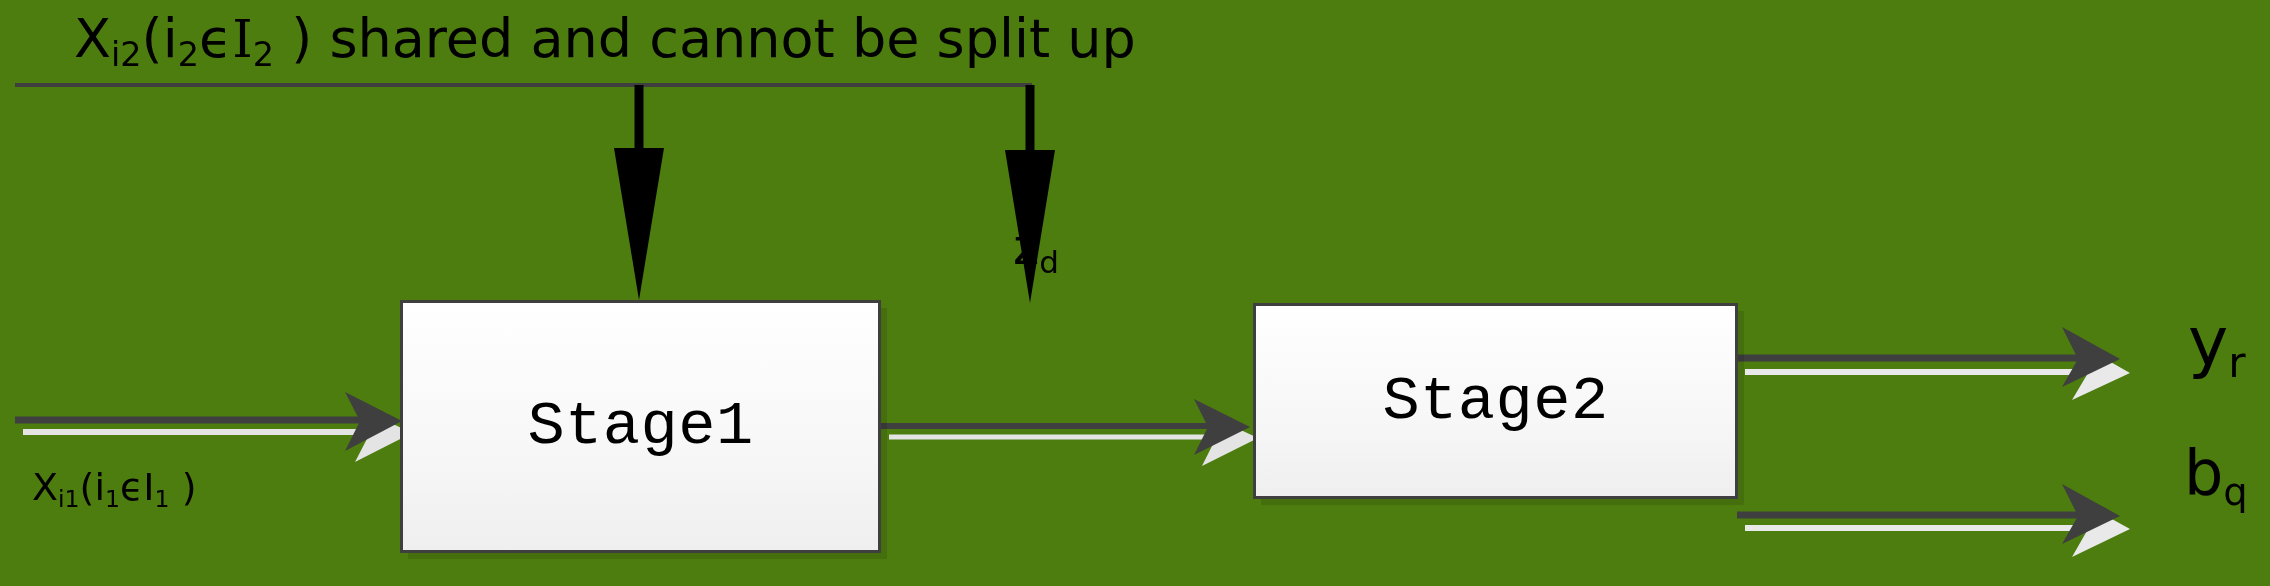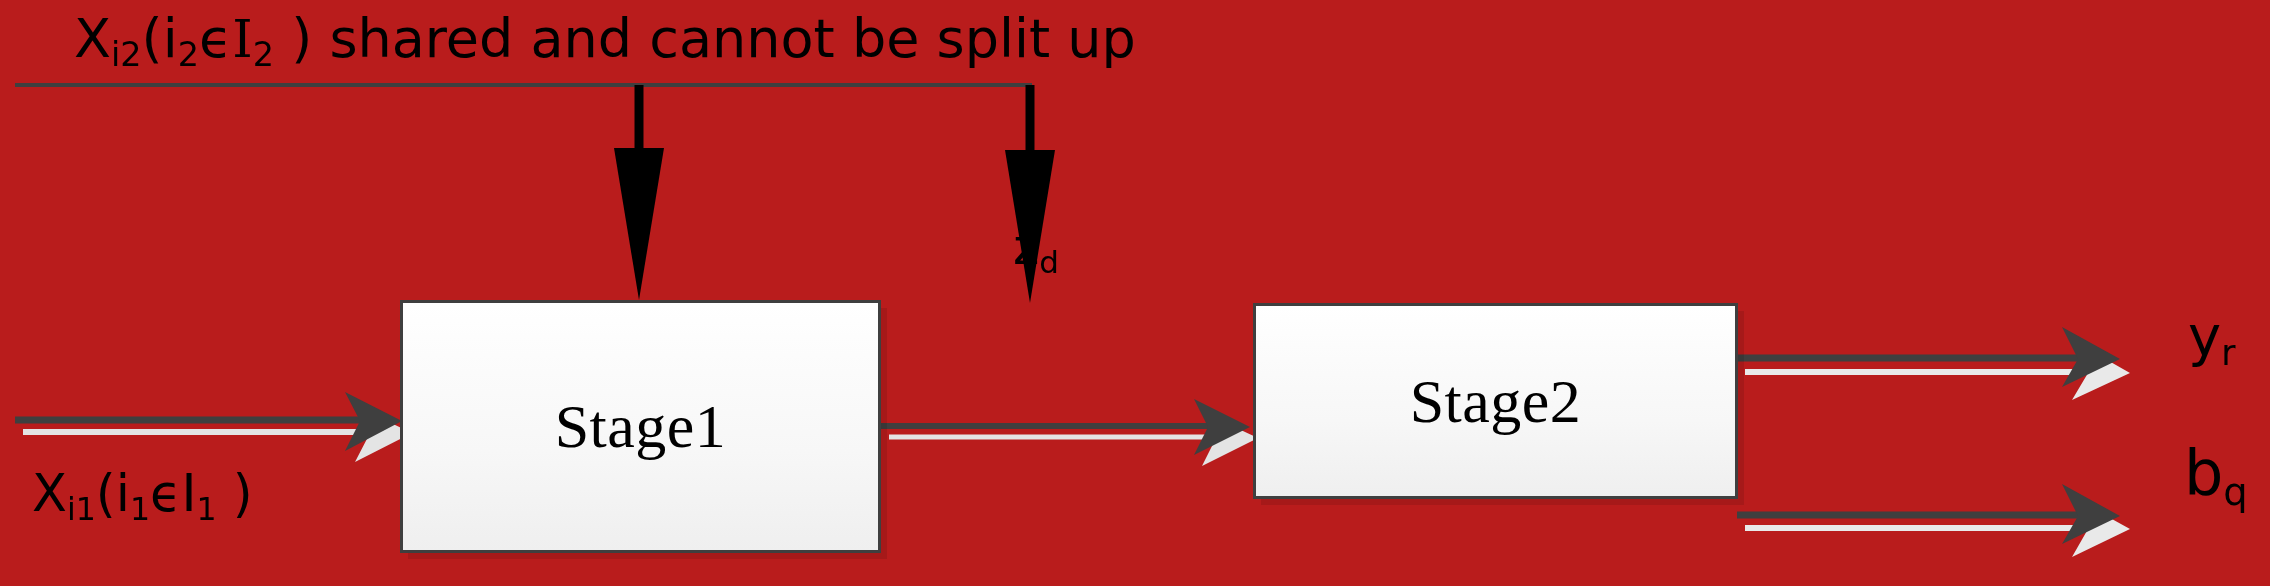--- a/index.html
+++ b/index.html
@@ -7,21 +7,21 @@
     padding: 0;
     background: #ffffff;
   }
   body {
     font-family: "DejaVu Sans", sans-serif;
   }
   #canvas {
     position: relative;
     width: 2270px;
     height: 586px;
-    background: #b91c1c;
+    background: #4d7c0f;
     overflow: hidden;
   }
   #diagram-svg {
     position: absolute;
     left: 0;
     top: 0;
     width: 2270px;
     height: 586px;
   }
   .lbl {
@@ -53,30 +53,30 @@
     border: 3px solid #3f3f3f;
     background: linear-gradient(to bottom, #ffffff 0%, #fbfbfb 28%, #f7f7f7 60%, #efefef 100%);
     display: flex;
     align-items: center;
     justify-content: center;
     box-shadow: 7px 7px 0 -1px rgba(0,0,0,0.10);
   }
   .stage-label {
     font-size: 62px;
     color: #000000;
-    font-family: Liberation Serif, serif;
+    font-family: Liberation Mono, monospace;
     letter-spacing: 0.5px;
   }
   #stage1-box { left: 400px; top: 300px; width: 481px; height: 253px; }
   #stage2-box { left: 1253px; top: 303px; width: 485px; height: 196px; }
 
   
   #label-zd  { left: 1013px; top: 222px; font-size: 50px; }
-  #label-xi1 { left: 32px;   top: 468px; font-size: 51px; }
-  #label-yr  { left: 2188px; top: 308px; font-size: 56px; text-align: center; }
+  #label-xi1 { left: 32px;   top: 468px; font-size: 38px; }
+  #label-yr  { left: 2188px; top: 308px; font-size: 68px; text-align: center; }
   #label-bq  { left: 2184px; top: 442px; font-size: 62px; }
 </style>
 </head>
 <body>
 
 <div id="canvas">
 
   <svg id="diagram-svg" viewBox="0 0 2270 586" xmlns="http://www.w3.org/2000/svg">
 
     <g>

